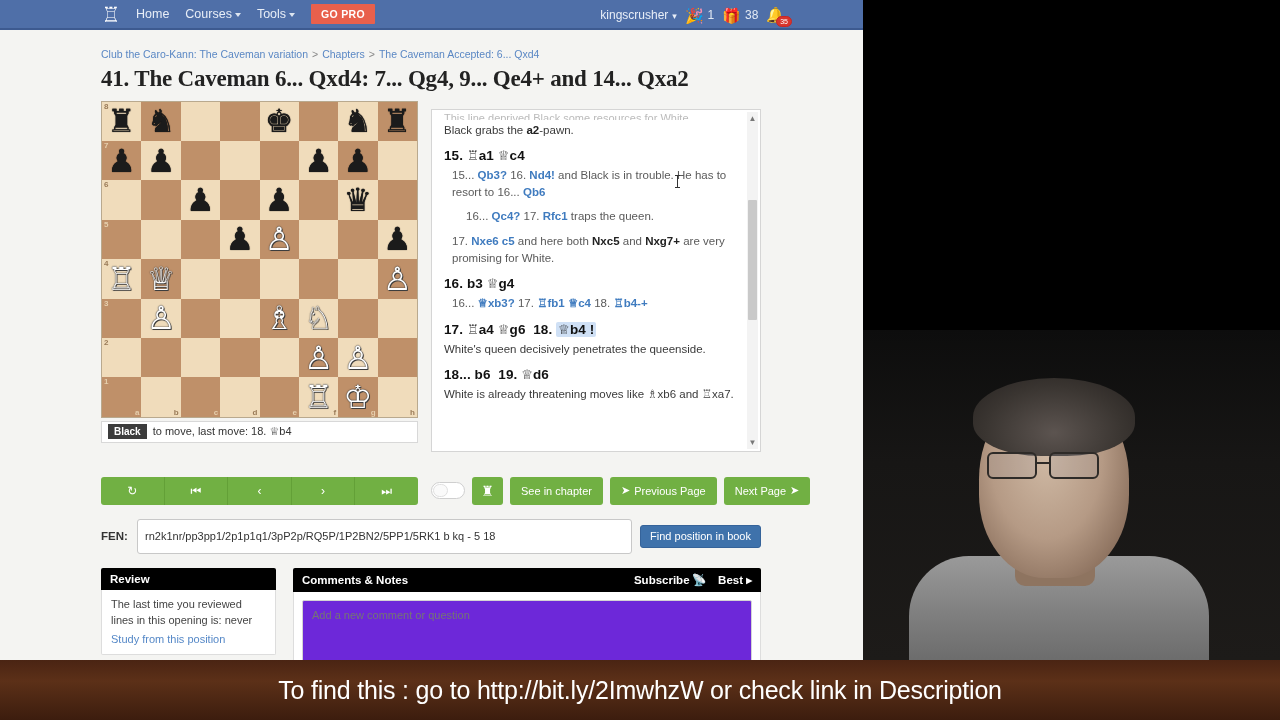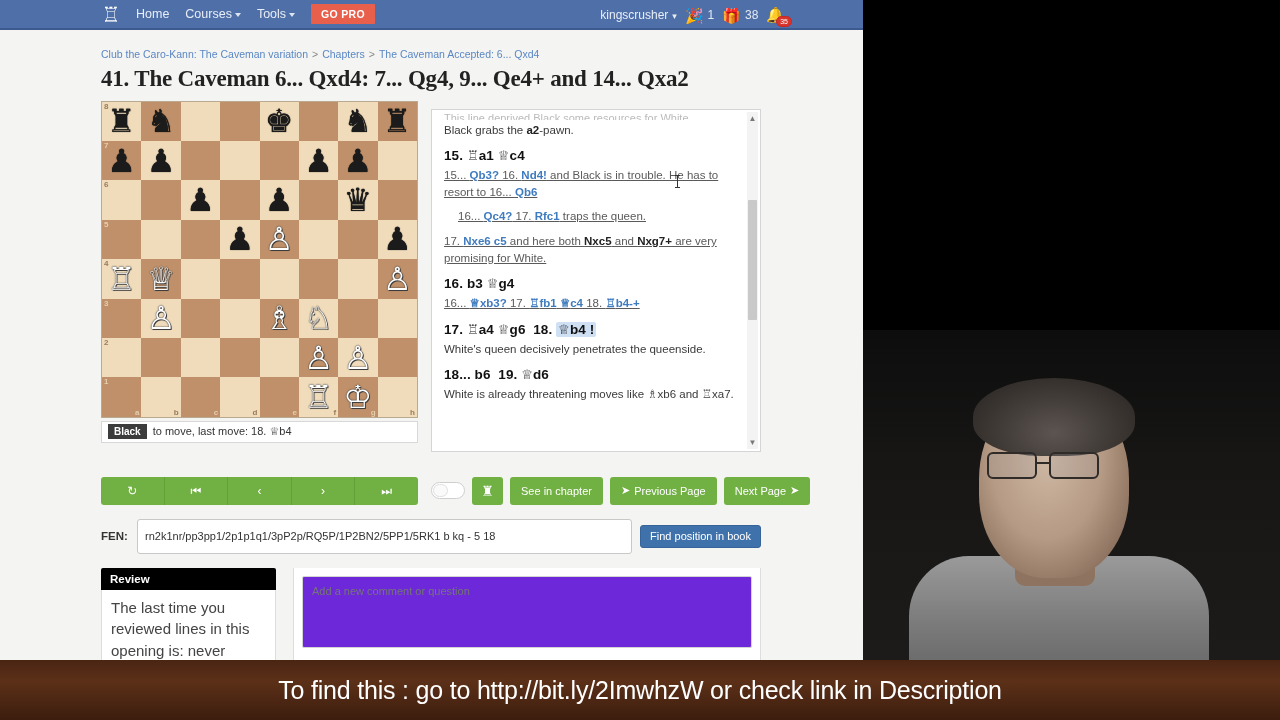--- a/index.html
+++ b/index.html
@@ -150,22 +150,21 @@
     font-size: 11.5px; color: #3a3a3a; line-height: 1.42; margin: 4px 0 10px;
   }
   .nt-comment b { font-weight: bold; color: #222; }
   .nt-mainline {
     font-size: 13.5px; font-weight: bold; color: #111;
     margin: 10px 0 4px; letter-spacing: .1px;
   }
   .nt-mainline .pcs { font-family: "DejaVu Sans", sans-serif; font-size: 13px; }
   .nt-var {
     font-size: 11.5px; color: #5a5a5a; line-height: 1.45;
-    margin: 3px 0 8px;
-    text-decoration: underline;
+    margin: 3px 8px 8px;
   }
   .nt-var.indent { padding-left: 14px; }
   .nt-var .mv { color: #3f7bbf; font-weight: 600; cursor: pointer; }
   .nt-var b { color: #222; font-weight: bold; }
   .hl {
     background: #cfe0f5; border-radius: 2px; padding: 0 2px;
   }
   .nt-scroll {
     position: absolute; right: 2px; top: 2px; bottom: 2px; width: 11px;
     background: #f3f3f3; cursor: pointer;
@@ -257,21 +256,21 @@
   .panel-right { position: absolute; left: 192px; top: 0; width: 468px; }
   .panel-head {
     background: #000000; color: #fff; font-size: 11.5px; font-weight: bold;
     padding: 5px 9px; border-radius: 2px 2px 0 0;
     display: flex; align-items: center; justify-content: space-between;
   }
   .panel-body {
     background: #fff; border: 1px solid #ddd; border-top: none;
     padding: 7px 9px; border-radius: 0 0 2px 2px;
   }
-  .panel-body p { font-size: 15px; color: #444; line-height: 1.45; }
+  .panel-body p { font-size: 11px; color: #444; line-height: 1.45; }
   .panel-body a { font-size: 11px; color: #5588c7; text-decoration: none; cursor: pointer; }
   .panel-head-actions { display: flex; align-items: center; gap: 11px; font-weight: bold; }
   .panel-head-actions span { cursor: pointer; }
   .comment-box {
     width: 100%; min-height: 72px; border: 1px solid #d4d4d4;
     border-radius: 2px; background: #6d28d9; color: #aaa; font-size: 11px;
     padding: 8px 9px; resize: none;
     font-family: "Liberation Sans", sans-serif;
   }
   .panel-head.second { margin-top: 9px; }
@@ -608,20 +607,27 @@
           <div class="panel-body">
             <p>The last time you reviewed lines in this opening is: never</p>
             <a>Study from this position</a>
           </div>
           <div class="panel-head second">
             <span>Your Difficult Moves</span>
           </div>
         </div>
 
         <div class="panel-right">
+          <div class="panel-head">
+            <span>Comments &amp; Notes</span>
+            <span class="panel-head-actions">
+              <span><span>Subscribe</span> <span>📡</span></span>
+              <span><span>Best</span> <span>▸</span></span>
+            </span>
+          </div>
           <div class="panel-body" style="padding:8px;">
             <textarea class="comment-box" placeholder="Add a new comment or question" style=""></textarea>
           </div>
         </div>
       </div>
 
     </div>
   </div>
 
   <div class="webcam">

